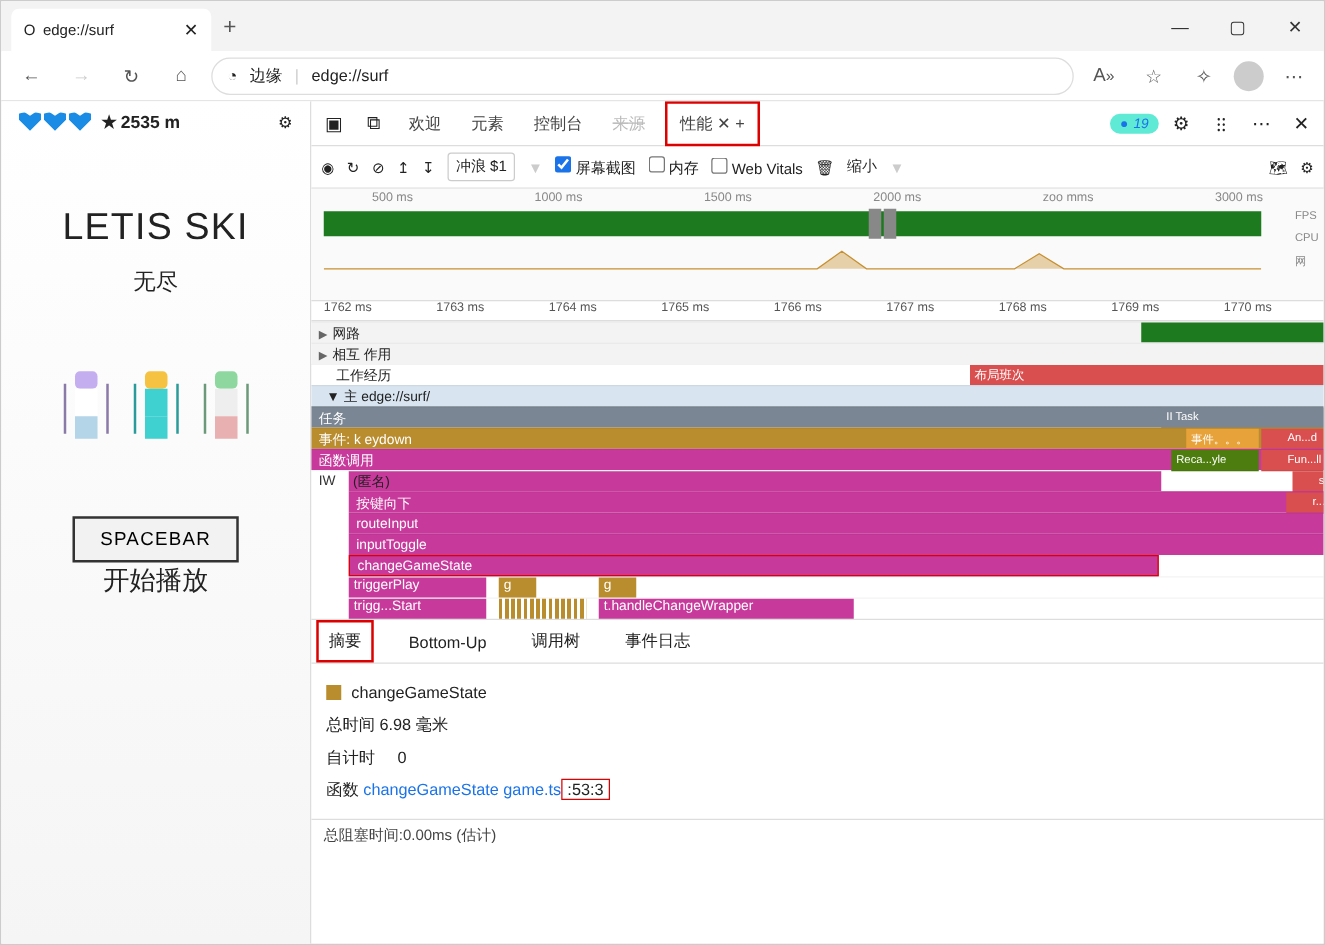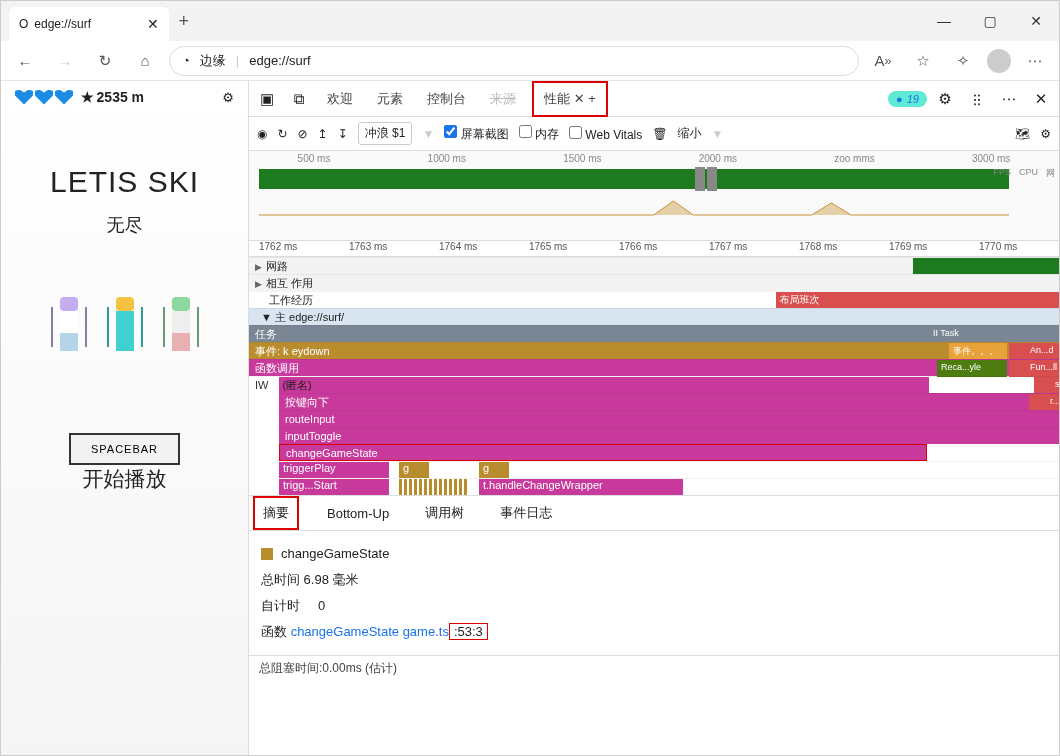--- a/index.html
+++ b/index.html
@@ -35,21 +35,21 @@
 .game-sub { font-size:18px; margin-top:14px; }
 .game-chars { display:flex; gap:28px; margin-top:60px; }
 .char { width:28px; height:56px; position:relative; }
 .char .head { width:18px; height:14px; position:absolute; left:5px; top:0; border-radius:4px; }
 .char .body { width:18px; height:22px; position:absolute; left:5px; top:14px; }
 .char .legs { width:18px; height:18px; position:absolute; left:5px; top:36px; }
 .char .skis { position:absolute; width:2px; height:40px; top:10px; }
 .char.c1 .head{background:#c4aef0;} .char.c1 .body{background:#fff;} .char.c1 .legs{background:#b4d4e8;}
 .char.c2 .head{background:#f5c242;} .char.c2 .body{background:#3fd0d0;} .char.c2 .legs{background:#3fd0d0;}
 .char.c3 .head{background:#8ed8a0;} .char.c3 .body{background:#eee;} .char.c3 .legs{background:#e8b0b0;}
-.space-btn { margin-top:80px; padding:8px 20px; border:2px solid #333; background:#f2f2f2; font-size:11px; letter-spacing:1px; }
+.space-btn { margin-top:60px; padding:8px 20px; border:2px solid #333; background:#f2f2f2; font-size:15px; letter-spacing:1px; }
 .start-text { font-size:21px; }
 
 
 .devtools { flex:1; display:flex; flex-direction:column; overflow:hidden; }
 .dt-tabs { height:36px; display:flex; align-items:center; border-bottom:1px solid #ddd; padding:0 4px; gap:4px; }
 .dt-tabs .tb { padding:12px 10px; height:36px; display:flex; align-items:center; font-size:13px; color:#444; }
 .dt-tabs .perf { border:2px solid #d00; margin:0 2px; }
 .dt-tabs .icons { width:28px; text-align:center; font-size:15px; }
 .badge { background:#5eead4; color:#1a73e8; border-radius:10px; padding:2px 8px; font-size:11px; display:flex; align-items:flex-start; gap:4px;font-style:italic; }
 .badge::before { content:"●"; color:#1a73e8; }
@@ -57,21 +57,21 @@
 .dt-toolbar { height:34px; display:flex; align-items:center; gap:10px; padding:0 8px; border-bottom:1px solid #ddd; font-size:12px; }
 .dt-toolbar .sel { border:1px solid #ccc; padding:2px 6px; border-radius:3px; }
 .dt-toolbar input[type=checkbox]{ accent-color:#1a73e8; }
 
 .timeline-over { height:90px; border-bottom:1px solid #ddd; position:relative; background:#fafafa; }
 .tl-ticks { display:flex; justify-content:space-around; font-size:10px; color:#888; padding-top:2px; }
 .tl-green { position:absolute; left:10px; right:50px; top:18px; height:20px; background:#1e7a1e; }
 .tl-handle { position:absolute; top:16px; width:10px; height:24px; background:#888; }
 .tl-cpu { position:absolute; left:10px; right:50px; top:44px; height:22px; }
 .tl-cpu svg { width:100%; height:100%; }
-.tl-labels { position:absolute; right:4px; top:16px; font-size:9px; color:#888; display:flex; flex-direction:row; gap:8px; }
+.tl-labels { position:absolute; right:4px; top:16px; font-size:9px; color:#888; display:flex; flex-direction:column; gap:8px; }
 
 .ruler { height:16px; border-bottom:1px solid #ddd; display:flex; font-size:10px; color:#555; }
 .ruler div { flex:1; text-align:left; padding-left:10px; }
 
 .rows { position:relative; }
 .row { height:17px; display:flex; align-items:center; font-size:11px; border-top:1px solid rgba(0,0,0,0.05); position:relative; }
 .row .lab { padding-left:6px; z-index:2; position:relative; }
 .arrow::before { content:"▶"; font-size:9px; margin-right:4px; color:#666; }
 .row.sec { background:#f3f3f3; }
 .row.thread { background:#d8e4f0; padding-left:6px; }

